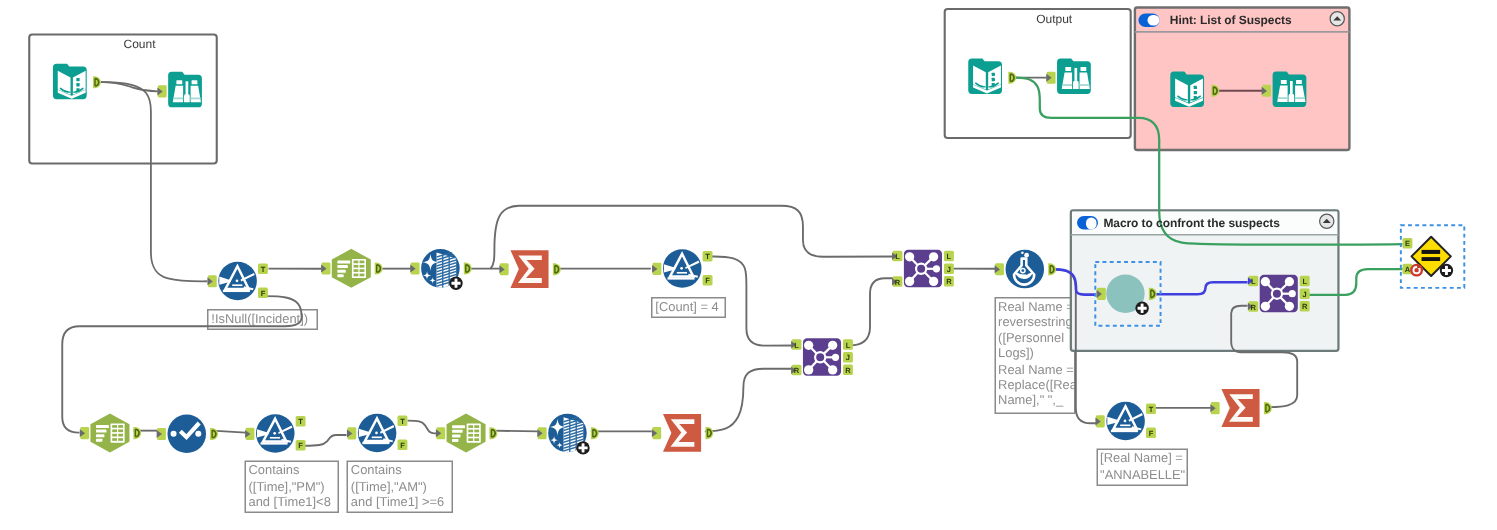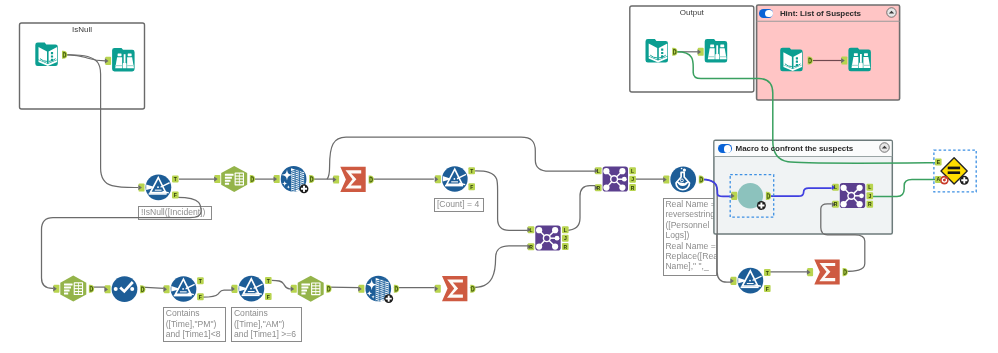--- a/index.html
+++ b/index.html
@@ -1,21 +1,21 @@
 <!DOCTYPE html>
 <html><head>
 <meta charset="utf-8">
 <style>
 html,body{margin:0;padding:0;width:998px;height:353px;background:#ffffff;overflow:hidden;
   font-family:"Liberation Sans",sans-serif;}
 #canvas{position:relative;width:998px;height:353px;background:#ffffff;}
 #canvas > svg{position:absolute;left:0;top:0;z-index:2;}
 .lbl{position:absolute;box-sizing:border-box;background:transparent;border:1px solid #8a8a8a;z-index:1;
   color:#8d8d8d;font-size:8.6px;line-height:10.4px;padding:0.2px 1.5px;white-space:pre;overflow:hidden;}
-.ctitle{position:absolute;font-size:8px;color:#3a3a3a;}
+.ctitle{position:absolute;font-size:8px;color:#3a3a3a;margin-left:11px;}
 .tc-header{position:absolute;display:flex;align-items:center;z-index:3;}
 .ctitle{z-index:3;}
 .tc-title{font-size:8.0px;font-weight:bold;color:#2b2b2b;margin-left:3.5px;white-space:nowrap;letter-spacing:-0.05px;}
 .toggle{position:relative;width:14.5px;height:9.1px;border-radius:4.6px;background:#0a63d6;flex:none;}
 .toggle .knob{position:absolute;right:0.8px;top:0.8px;width:7.5px;height:7.5px;border-radius:50%;background:#fff;}
 .collapse{position:absolute;right:1px;top:1px;width:11px;height:11px;line-height:0;}
 </style>
 </head>
 <body>
 
@@ -688,21 +688,21 @@
           <path d="M859.00 63.80 a1.3 1.3 0 0 1 1.3 -1.3 h1.2 a1.3 1.3 0 0 1 1.3 1.3 v4.2 h-3.8 Z" fill="#ffffff"></path>
           <rect x="851.80" y="64.80" width="6.6" height="1.2" fill="#a3d9d3"></rect>
           <rect x="863.40" y="64.80" width="6.6" height="1.2" fill="#a3d9d3"></rect>
         </g>
         <g>
           <rect x="841.40" y="56.45" width="5.90" height="8.10" rx="0.9" fill="#b8d44f"></rect>
           <path d="M841.10 57.90 L844.70 60.60 L841.10 63.20 Z" fill="#6b6b6b"></path>
         </g>
       </g>
     </svg>
-<div class="ctitle" style="left:19.5px;top:24.5px;width:125px;text-align:center;">IsNull</div>
+<div class="ctitle" style="left:19.5px;top:24.5px;width:125px;text-align:center;">Count</div>
 <div class="ctitle" style="left:629.8px;top:7.5px;width:124px;text-align:center;">Output</div>
 <div class="tc-header" style="left:717.6px;top:141.4px;width:173px;height:15px;">
       <div class="toggle">
         <span class="knob"></span>
       </div>
       <div class="tc-title">Macro to confront the suspects</div>
       <div class="collapse"><svg viewBox="0 0 12 12" width="11" height="11">
           <circle cx="6" cy="6" r="5.2" fill="#e6e6e6" stroke="#5a5a5a" stroke-width="0.9"></circle>
           <path d="M3.1 7.2 L6 4.2 L8.9 7.2 Z" fill="#3a3a3a"></path>
         </svg></div>
@@ -725,13 +725,15 @@
 <div class="lbl" style="left:231.4px;top:307.0px;width:71.1px;height:35.2px;">Contains
 ([Time],"AM")
 and [Time1] &gt;=6</div>
 <div class="lbl" style="left:662.9px;top:197.8px;width:54.5px;height:78.5px;">Real Name =
 reversestring
 ([Personnel
 Logs])
 Real Name =
 Replace([Real
 Name]," ",_</div>
+<div class="lbl" style="left:730.9px;top:299.0px;width:61.5px;height:25.3px;">[Real Name] =
+"ANNABELLE"</div>
 </div>
 
 </body></html>

